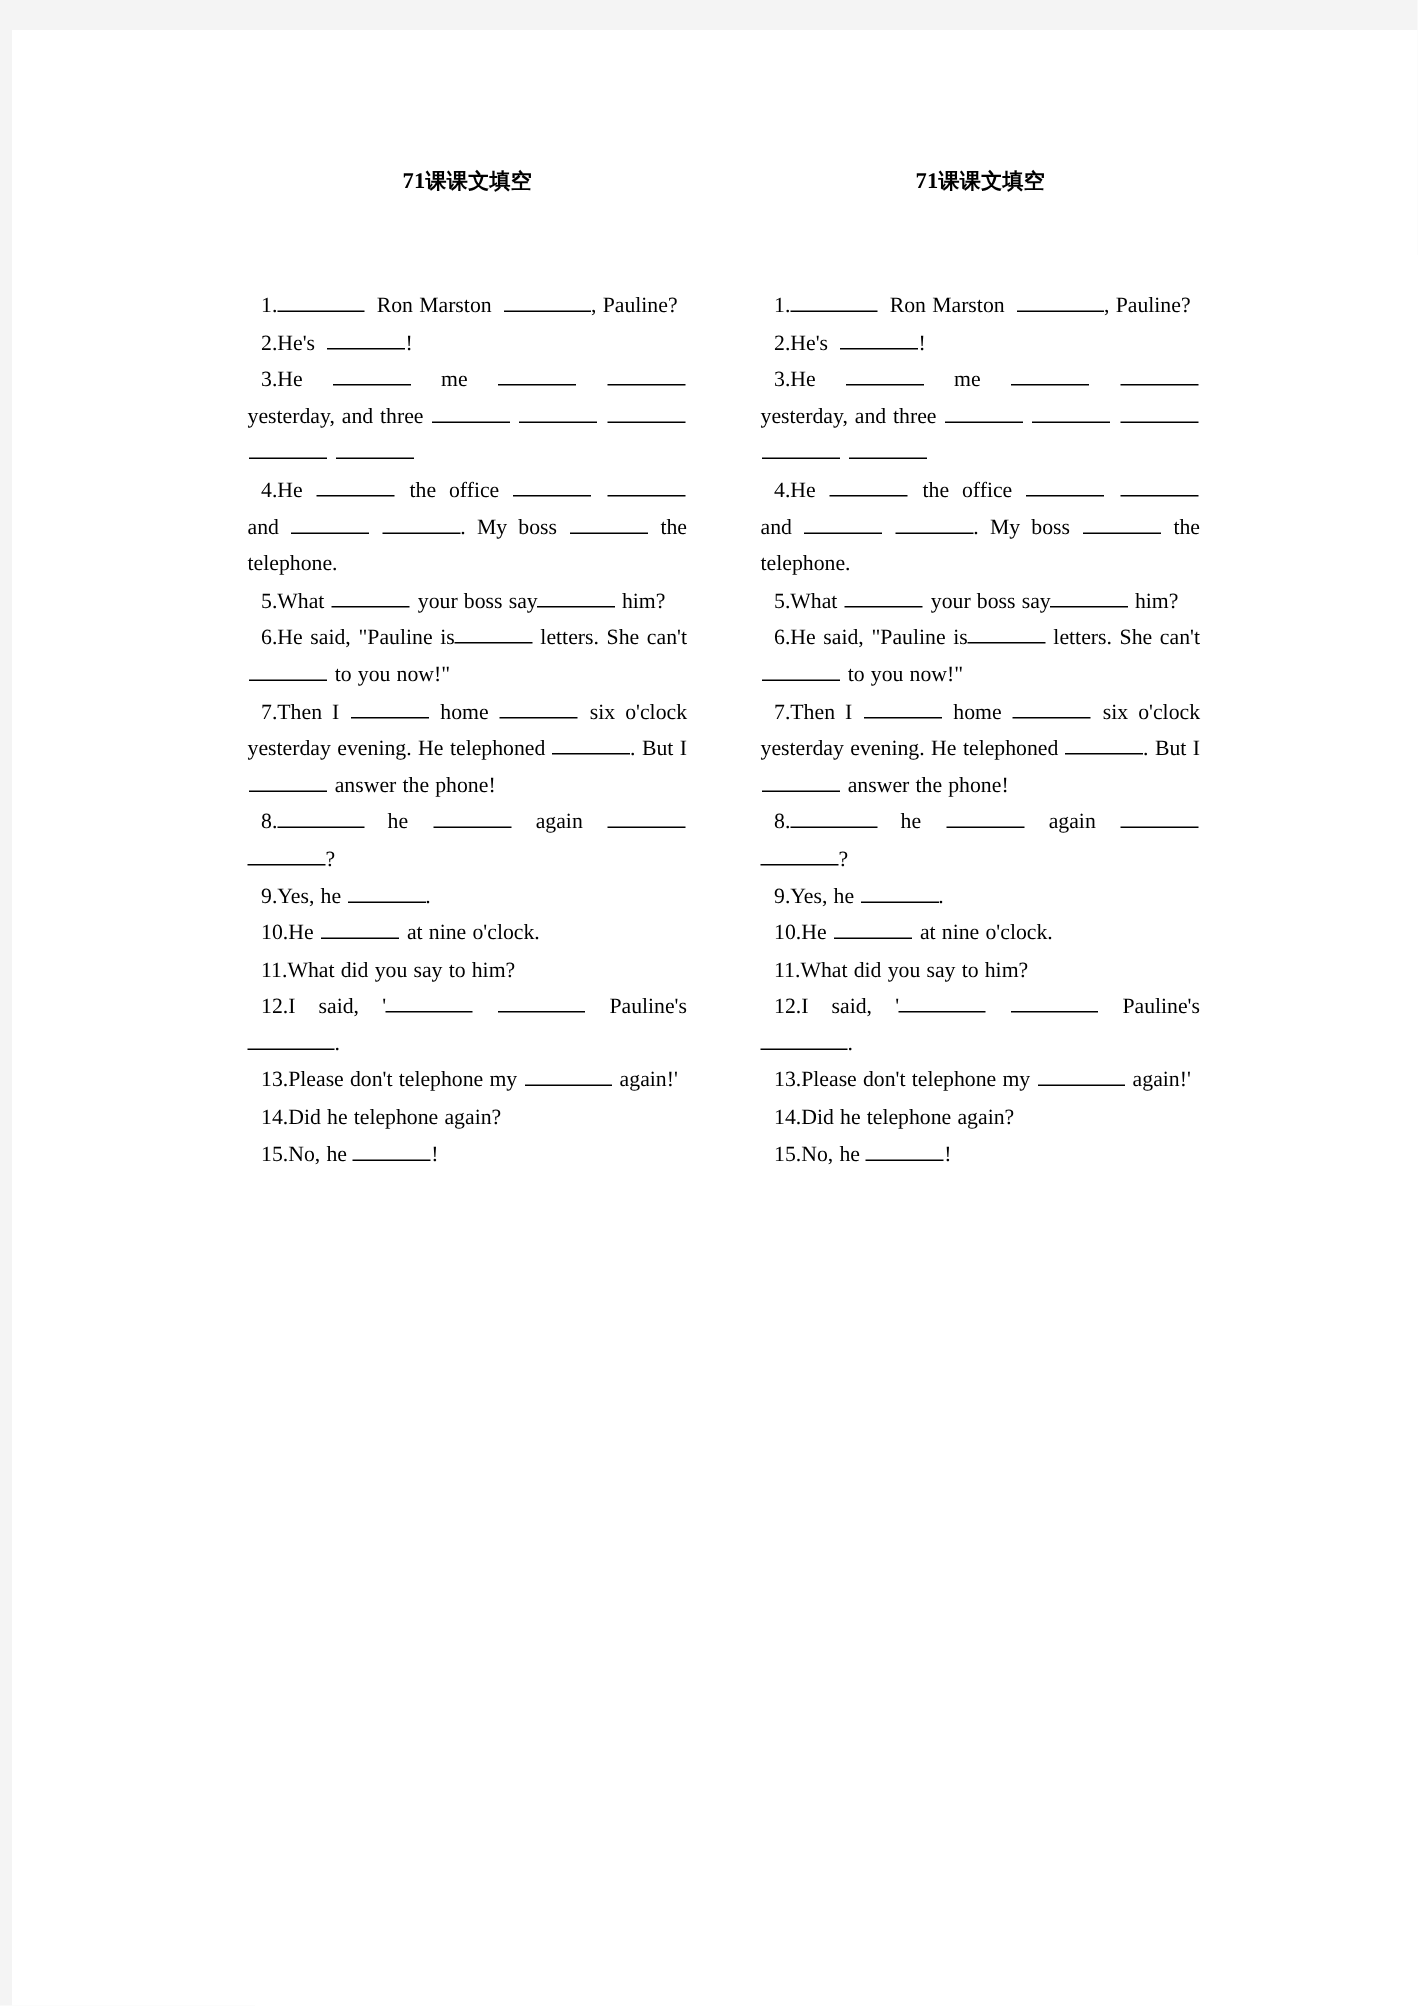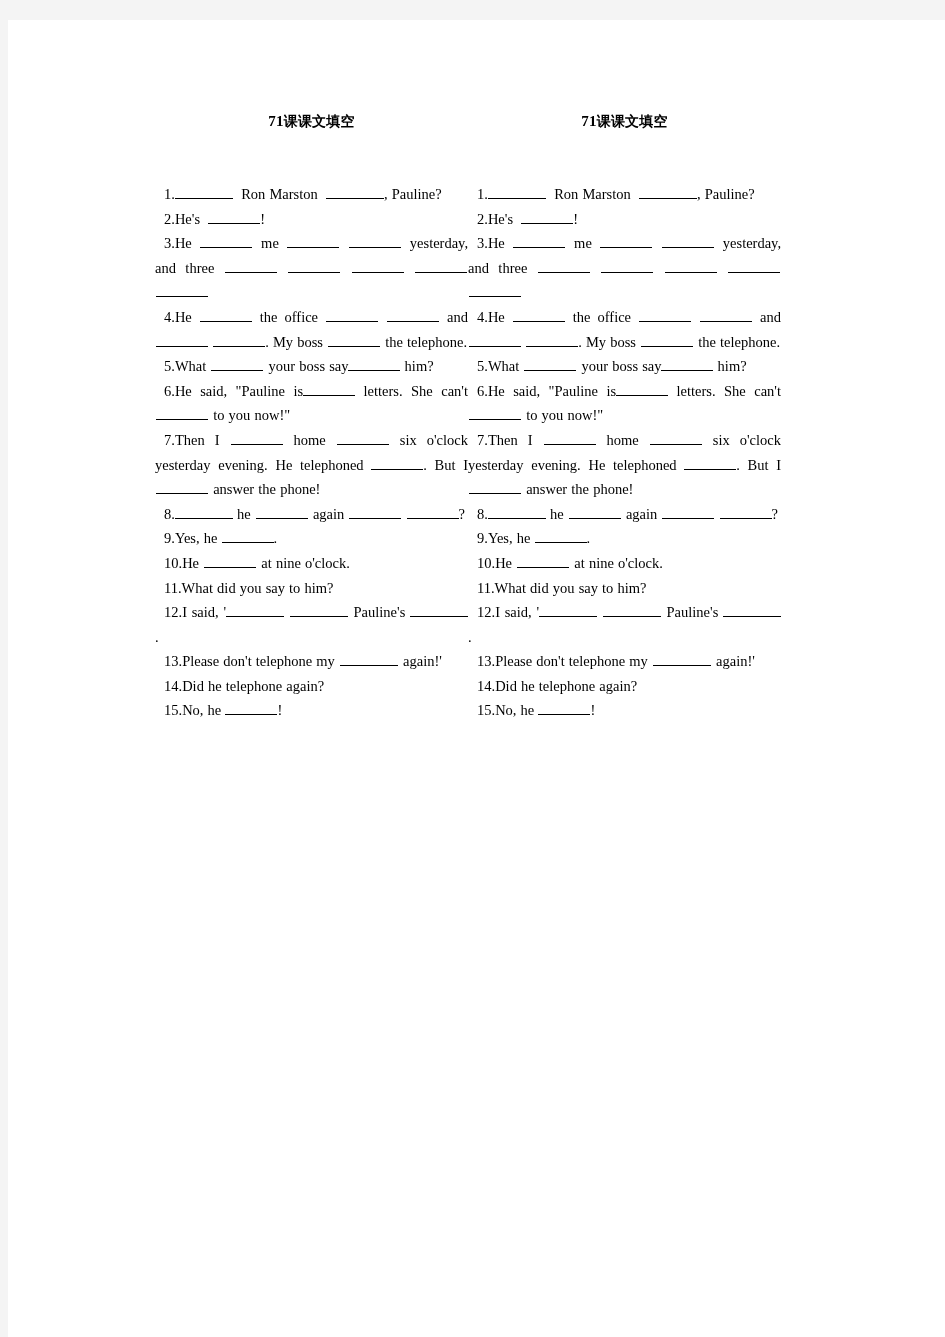--- a/index.html
+++ b/index.html
@@ -30,20 +30,21 @@
     width: 937px;
     height: 1317px;
   }
   .columns {
     position: absolute;
     left: 147px;
     top: 90px;
     width: 674px;
     display: flex;
     flex-direction: row;
+    gap: 29px;
   }
   .column {
     width: 313px;
     flex: 0 0 313px;
   }
   .col-title {
     font-size: 15px;
     font-weight: bold;
     text-align: center;
     line-height: 22px;
@@ -54,21 +55,21 @@
   }
   .col-title .cjk {
     font-family: "DejaVu Sans", "Liberation Sans", sans-serif;
     font-weight: bold;
     font-size: 14px;
   }
   .title-gap {
     height: 50px;
   }
   .qlist {
-    margin: 0;
+    margin: 10px;
     padding: 0;
     list-style: none;
   }
   .qitem {
     font-size: 14.5px;
     line-height: 24.6px;
     text-align: justify;
     text-justify: inter-word;
     text-indent: 9px;
     color: #000;

